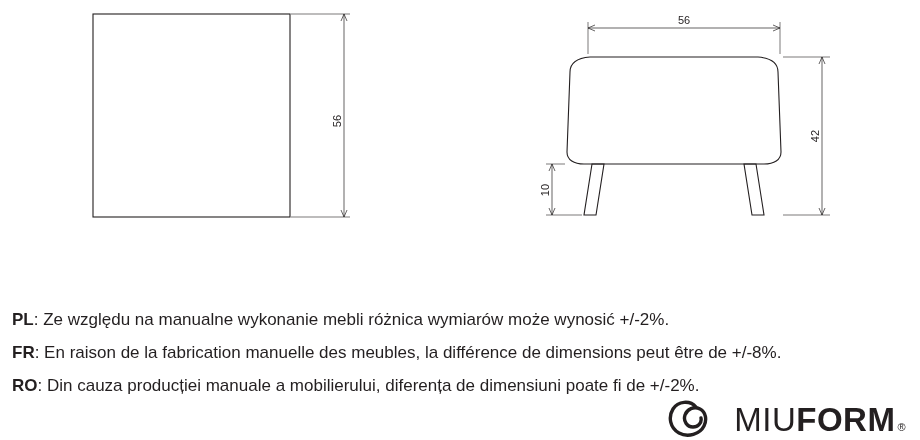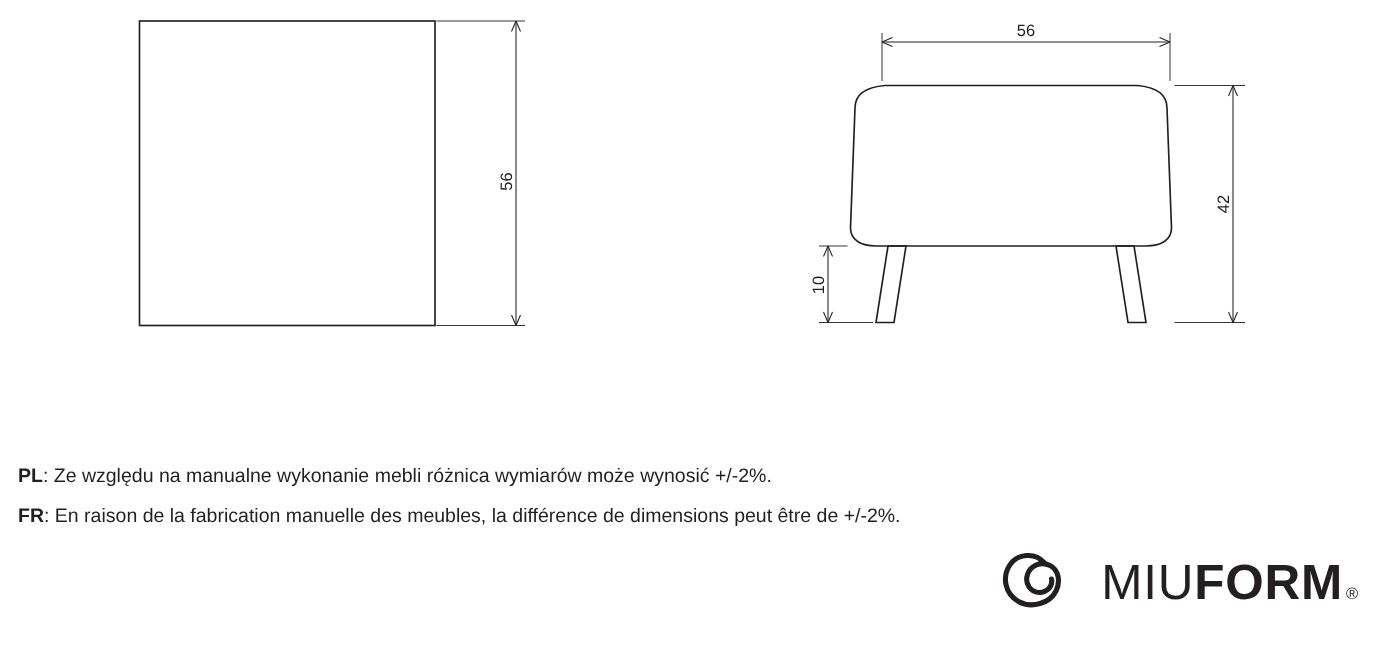--- a/index.html
+++ b/index.html
@@ -46,33 +46,33 @@
     font-size: 11px;
     fill: #231f20;
   }
   .notes {
     position: absolute;
     left: 12px;
     top: 308px;
     width: 640px;
   }
   .note-row {
-    font-size: 13px;
+    font-size: 17px;
     line-height: 1.45;
     margin-bottom: 8.5px;
     color: #231f20;
     white-space: nowrap;
   }
   .note-row .lang {
     font-weight: bold;
   }
   .brand {
     position: absolute;
     right: 14px;
-    bottom: 32px;
+    bottom: 0;
     display: flex;
     align-items: center;
     gap: 16px;
   }
   .brand-word {
     font-family: "Liberation Sans", sans-serif;
     font-size: 33px;
     letter-spacing: 0.5px;
     color: #231f20;
     display: flex;
@@ -143,21 +143,24 @@
     <path class="dimline" d="M552 164 l-3 7 M552 164 l3 7"></path>
     <path class="dimline" d="M552 215 l-3 -7 M552 215 l3 -7"></path>
     <text class="dimtext" x="549" y="190" text-anchor="middle" transform="rotate(-90 549 190)">10</text>
   </svg>
 
   <div class="notes">
     <div class="note-row">
       <span class="lang">PL</span><span>: Ze względu na manualne wykonanie mebli różnica wymiarów może wynosić +/-2%.</span>
     </div>
     <div class="note-row">
-      <span class="lang">FR</span><span>: En raison de la fabrication manuelle des meubles, la différence de dimensions peut être de +/-2%.</span>
+      <span class="lang">FR</span><span>: En raison de la fabrication manuelle des meubles, la différence de dimensions peut être de +/-8%.</span>
+    </div>
+    <div class="note-row">
+      <span class="lang">RO</span><span>: Din cauza producției manuale a mobilierului, diferența de dimensiuni poate fi de +/-2%.</span>
     </div>
   </div>
 
   <div class="brand">
     <svg width="52" height="40" viewBox="0 0 52 40">
       <path d="M30 7 C24 0, 12 1, 7 9 C2 17, 4 28, 13 33 C22 38, 34 34, 38 26 C41 20, 40 12, 34 9 C28 6, 21 9, 19 15 C17 21, 21 27, 27 27 C32 27, 36 23, 35 18" fill="none" stroke="#231f20" stroke-width="3.4" stroke-linecap="round"></path>
     </svg>
     <div class="brand-word">
       <span class="light">MIU</span>
         <span class="bold">FORM</span>

